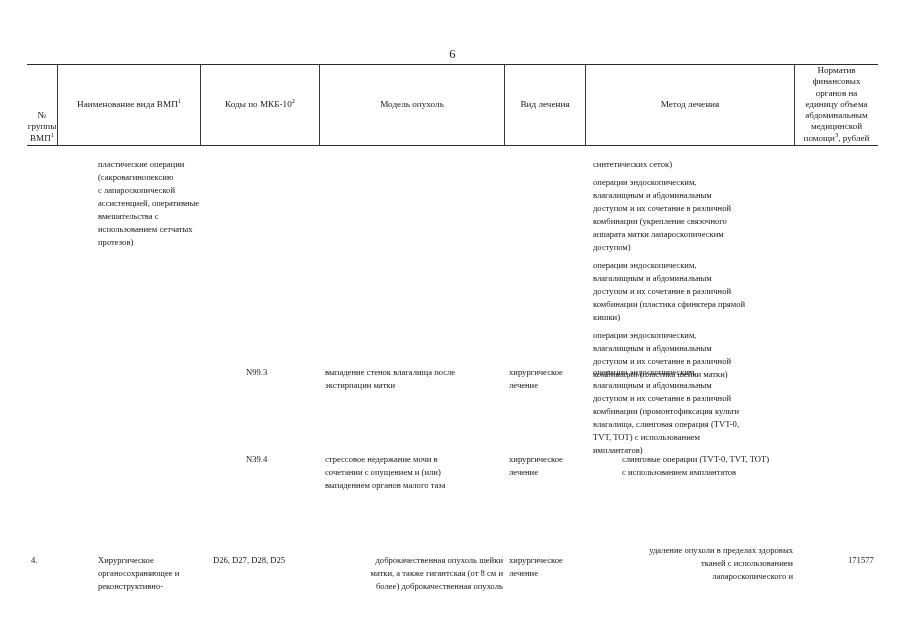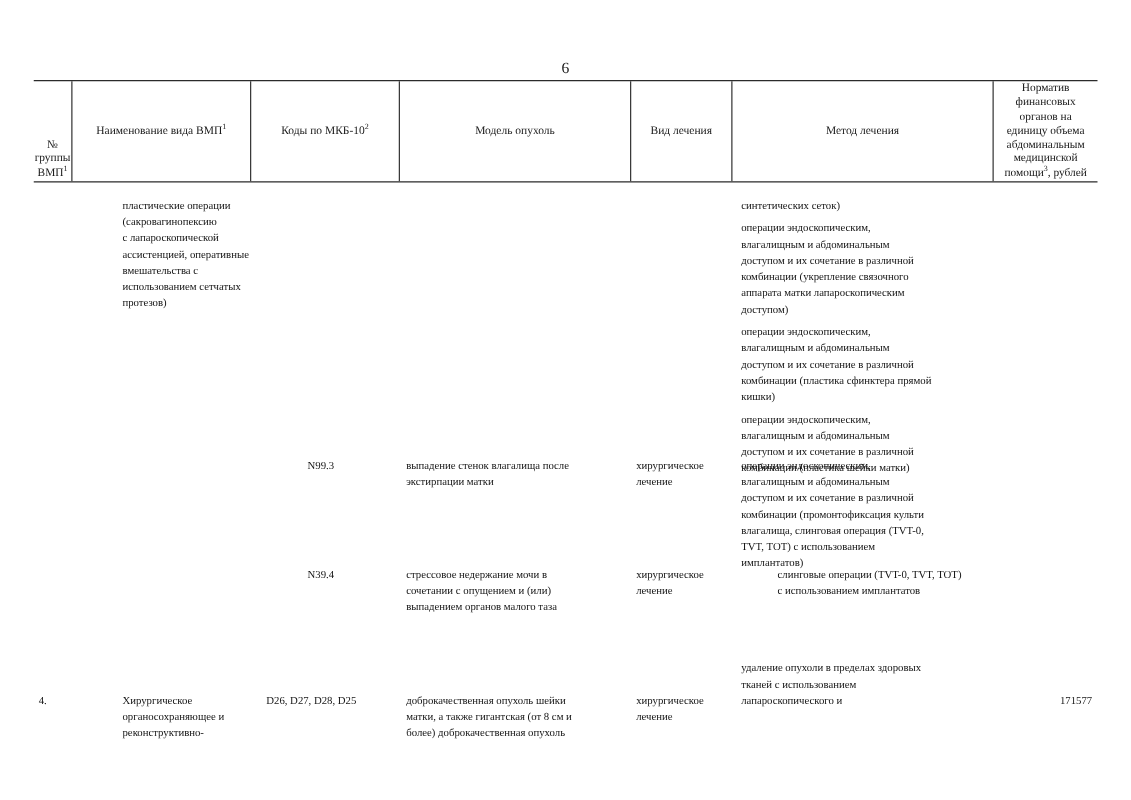--- a/index.html
+++ b/index.html
@@ -203,24 +203,24 @@
 с использованием имплантатов</div>
 
 <div class="blk num x-num" style="top:554px;">4.</div>
 
 <div class="blk x-name" style="top:554px;">Хирургическое
 органосохраняющее и
 реконструктивно-</div>
 
 <div class="blk" style="top:554px; left:213px; width:110px;">D26, D27, D28, D25</div>
 
-<div class="blk x-model" style="top:554px;">доброкачественная опухоль шейки
+<div class="blk x-model" style="top:554px;text-align:right;">доброкачественная опухоль шейки
 матки, а также гигантская (от 8 см и
 более) доброкачественная опухоль</div>
 
 <div class="blk x-vid" style="top:554px;">хирургическое
 лечение</div>
 
-<div class="blk x-metod" style="top:528px;">удаление опухоли в пределах здоровых
+<div class="blk x-metod" style="top:544px;text-align:right;">удаление опухоли в пределах здоровых
 тканей с использованием
 лапароскопического и</div>
 
 <div class="blk x-norm" style="top:554px;margin-left:48px;">171577</div>
 
 </body></html>

